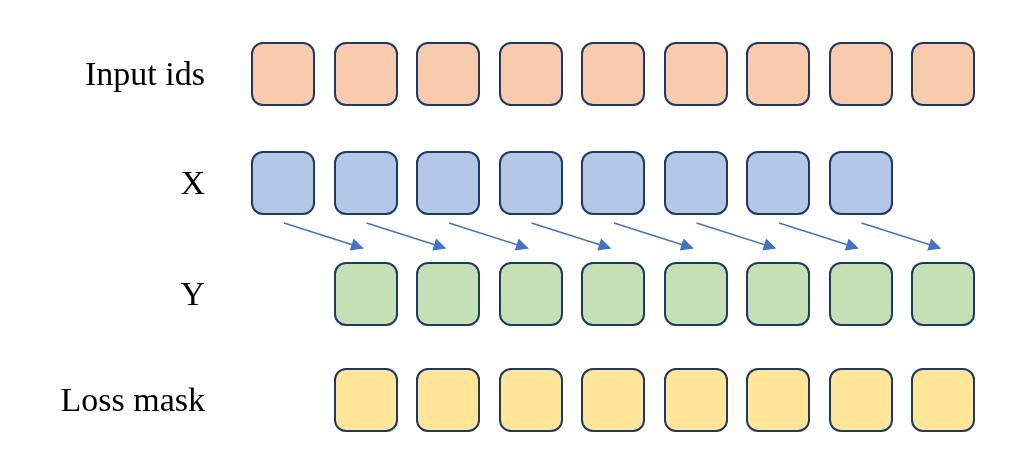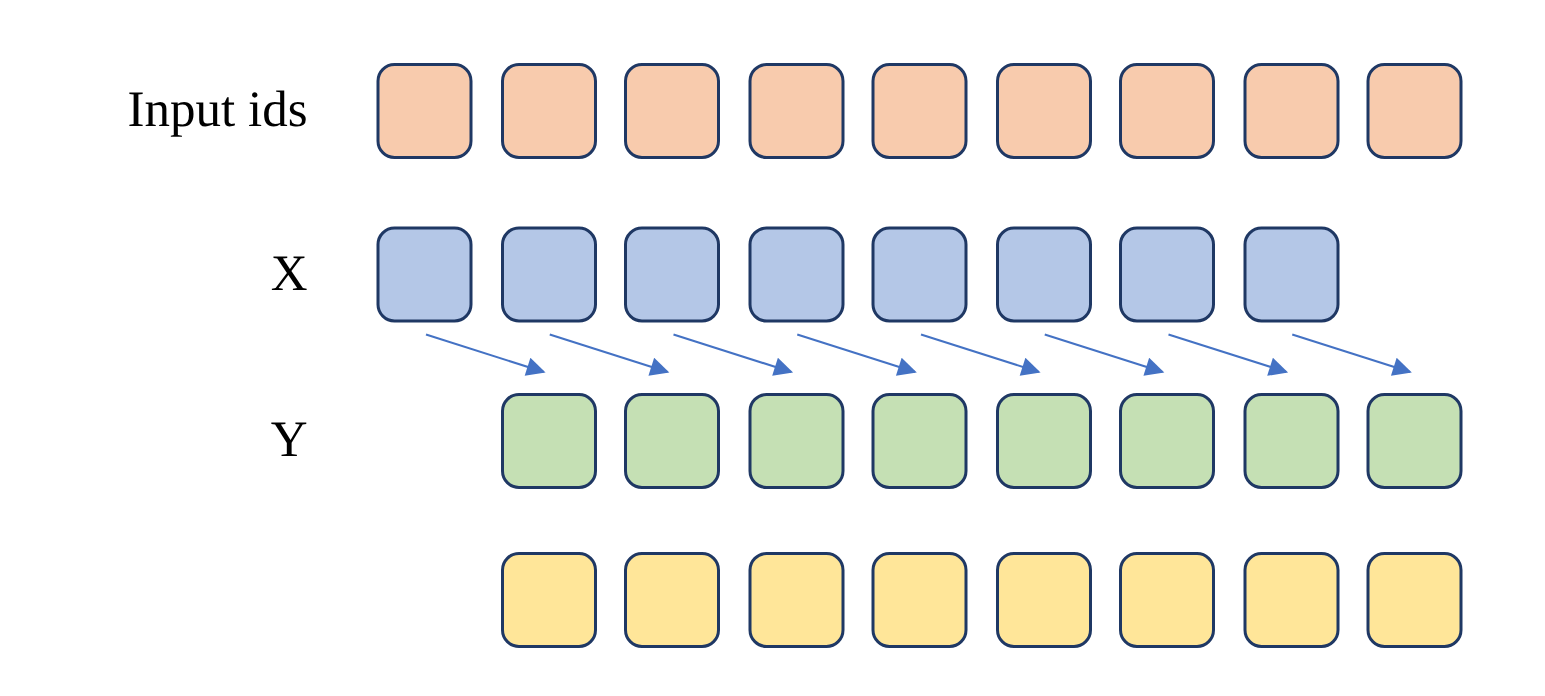--- a/index.html
+++ b/index.html
@@ -47,20 +47,21 @@
   }
 </style>
 </head>
 <body>
 
 <div class="canvas">
 
   <div class="row-label label-input-ids">Input ids</div>
   <div class="row-label label-x">X</div>
   <div class="row-label label-y">Y</div>
+  <div class="row-label label-loss">Loss mask</div>
 
   <div>
       <div class="token" style="left: 251px; top: 42px; background: rgb(248, 203, 173); border-color: rgb(31, 56, 100);"></div>
       <div class="token" style="left: 333.5px; top: 42px; background: rgb(248, 203, 173); border-color: rgb(31, 56, 100);"></div>
       <div class="token" style="left: 416px; top: 42px; background: rgb(248, 203, 173); border-color: rgb(31, 56, 100);"></div>
       <div class="token" style="left: 498.5px; top: 42px; background: rgb(248, 203, 173); border-color: rgb(31, 56, 100);"></div>
       <div class="token" style="left: 581px; top: 42px; background: rgb(248, 203, 173); border-color: rgb(31, 56, 100);"></div>
       <div class="token" style="left: 663.5px; top: 42px; background: rgb(248, 203, 173); border-color: rgb(31, 56, 100);"></div>
       <div class="token" style="left: 746px; top: 42px; background: rgb(248, 203, 173); border-color: rgb(31, 56, 100);"></div>
       <div class="token" style="left: 828.5px; top: 42px; background: rgb(248, 203, 173); border-color: rgb(31, 56, 100);"></div>

